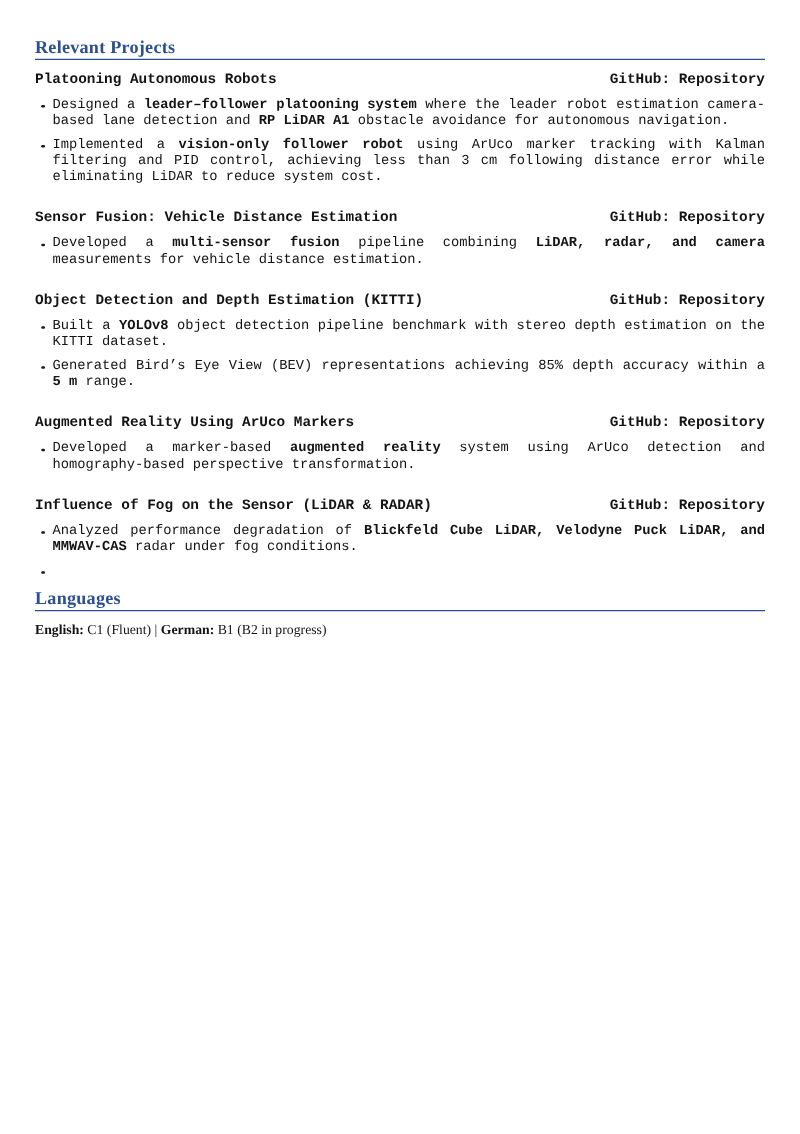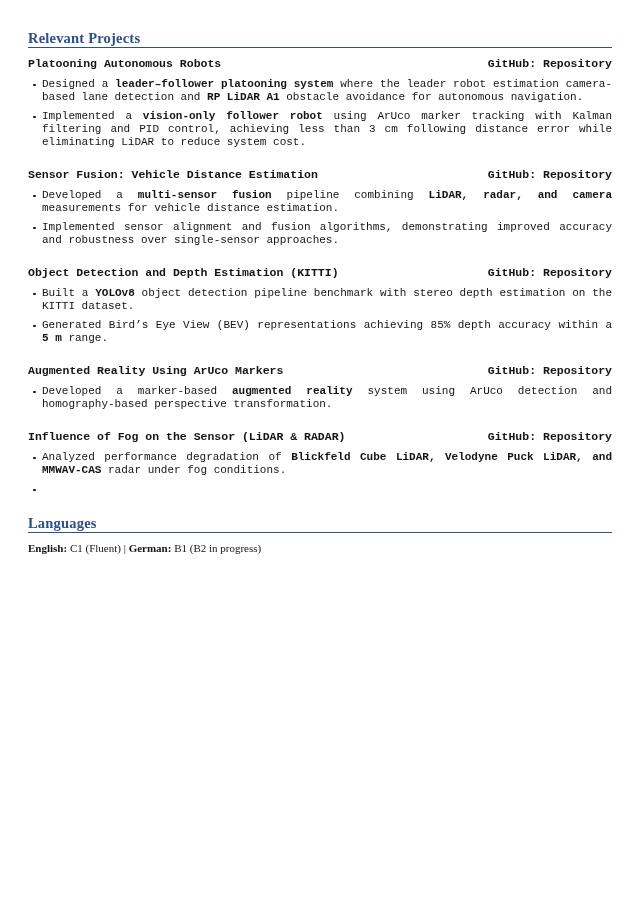--- a/index.html
+++ b/index.html
@@ -10,21 +10,21 @@
     font-family:"Liberation Serif", serif;
     color:var(--text);
   }
   .page { padding:30px 28px 0 28px; }
 
   .sec-title {
     font-size:14.5px; font-weight:700; color:var(--accent);
     padding-bottom:0; border-bottom:1.5px solid var(--accent);
     letter-spacing:.2px;
   }
-  .sec-title.languages { margin-top:38px; }
+  .sec-title.languages { margin-top:26px; }
 
   .project { margin-top:19px;font-family:Liberation Mono, monospace; }
   .project:first-of-type { margin-top:9px; }
 
   .prow {
     display:flex; justify-content:space-between; align-items:baseline;
     font-size:11.5px; font-weight:700;
   }
   .plink a { color:var(--text); text-decoration:none; font-weight:700; }
 
@@ -59,21 +59,20 @@
             <li><span class="dot"></span><span>Implemented a </span><span class="b">vision-only follower robot</span><span> using ArUco marker tracking with Kalman filtering and PID control, achieving less than 3 cm following distance error while eliminating LiDAR to reduce system cost.</span></li>
           </ul>
         </article>
         <article class="project">
           <div class="prow">
             <span>Sensor Fusion: Vehicle Distance Estimation</span>
             <span class="plink"><span>GitHub: </span><a href="#">Repository</a></span>
           </div>
           <ul class="bullets">
             <li><span class="dot"></span><span>Developed a </span><span class="b">multi-sensor fusion</span><span> pipeline combining </span><span class="b">LiDAR, radar, and camera</span><span> measurements for vehicle distance estimation.</span></li>
-            <li><span class="dot"></span><span>Implemented sensor alignment and fusion algorithms, demonstrating improved accuracy and robustness over single-sensor approaches.</span></li>
           </ul>
         </article>
         <article class="project">
           <div class="prow">
             <span>Object Detection and Depth Estimation (KITTI)</span>
             <span class="plink"><span>GitHub: </span><a href="#">Repository</a></span>
           </div>
           <ul class="bullets">
             <li><span class="dot"></span><span>Built a </span><span class="b">YOLOv8</span><span> object detection pipeline benchmark with stereo depth estimation on the KITTI dataset.</span></li>
             <li><span class="dot"></span><span>Generated Bird’s Eye View (BEV) representations achieving 85% depth accuracy within a </span><span class="b">5 m</span><span> range.</span></li>

